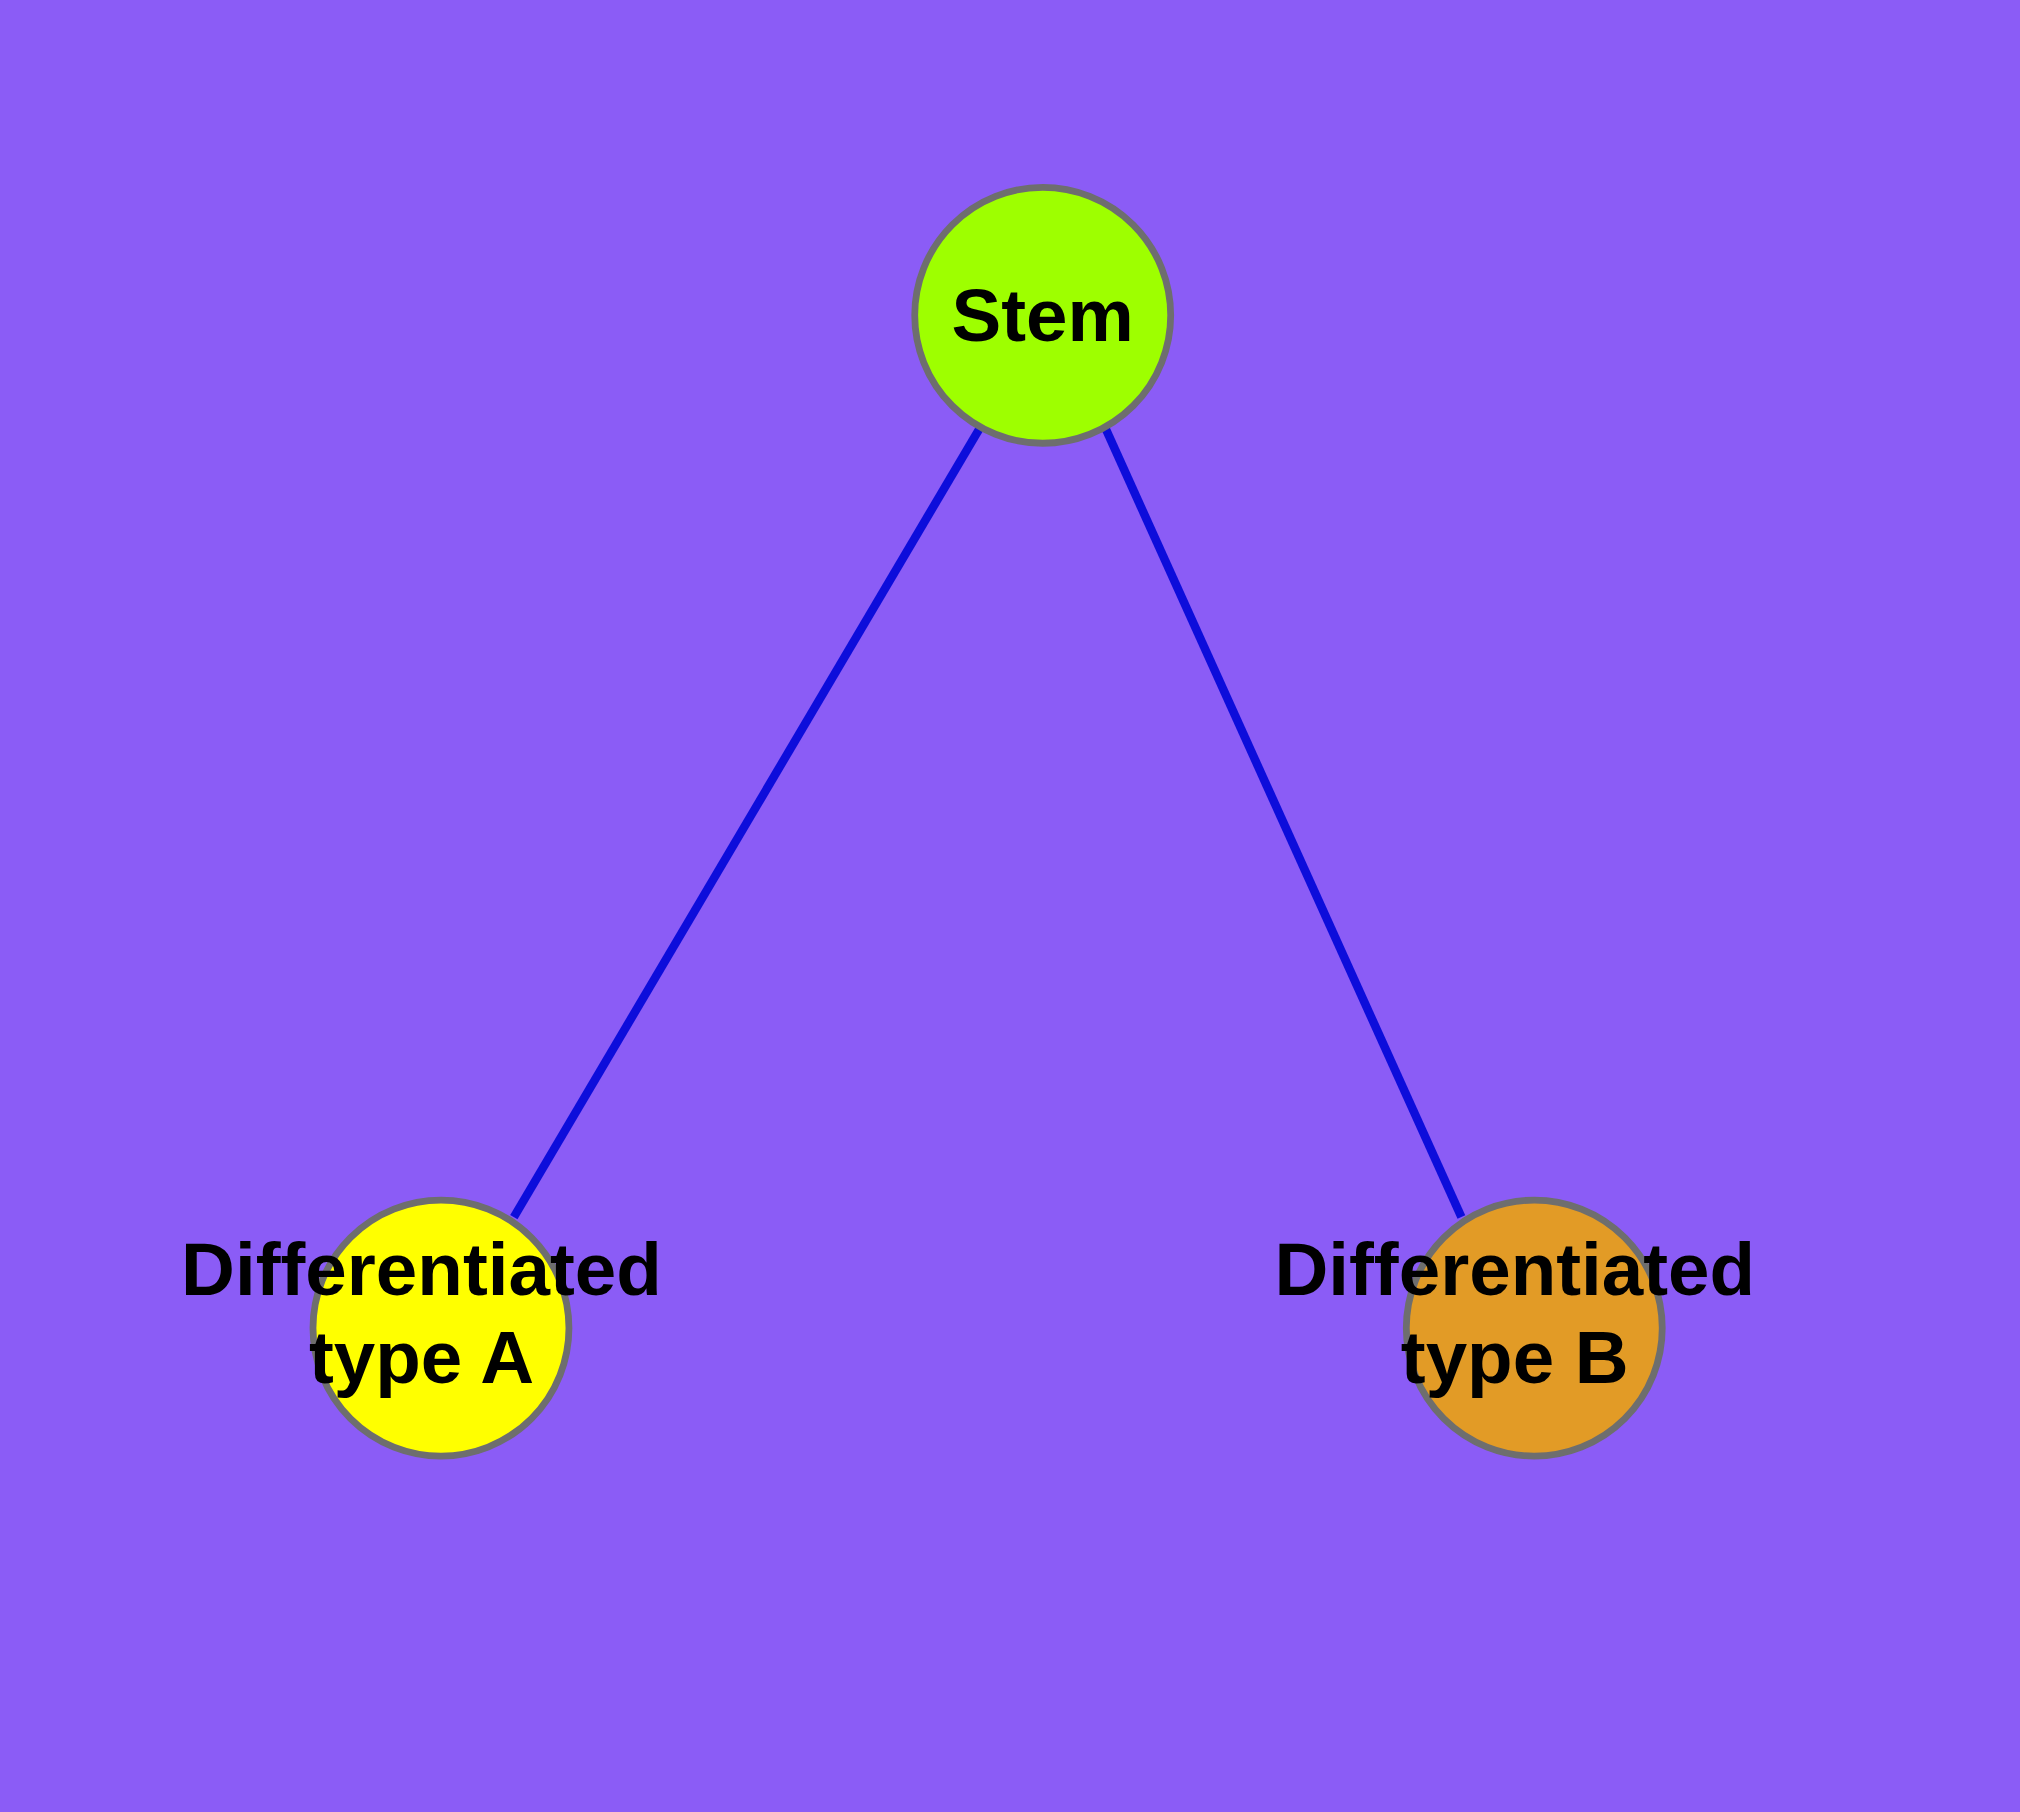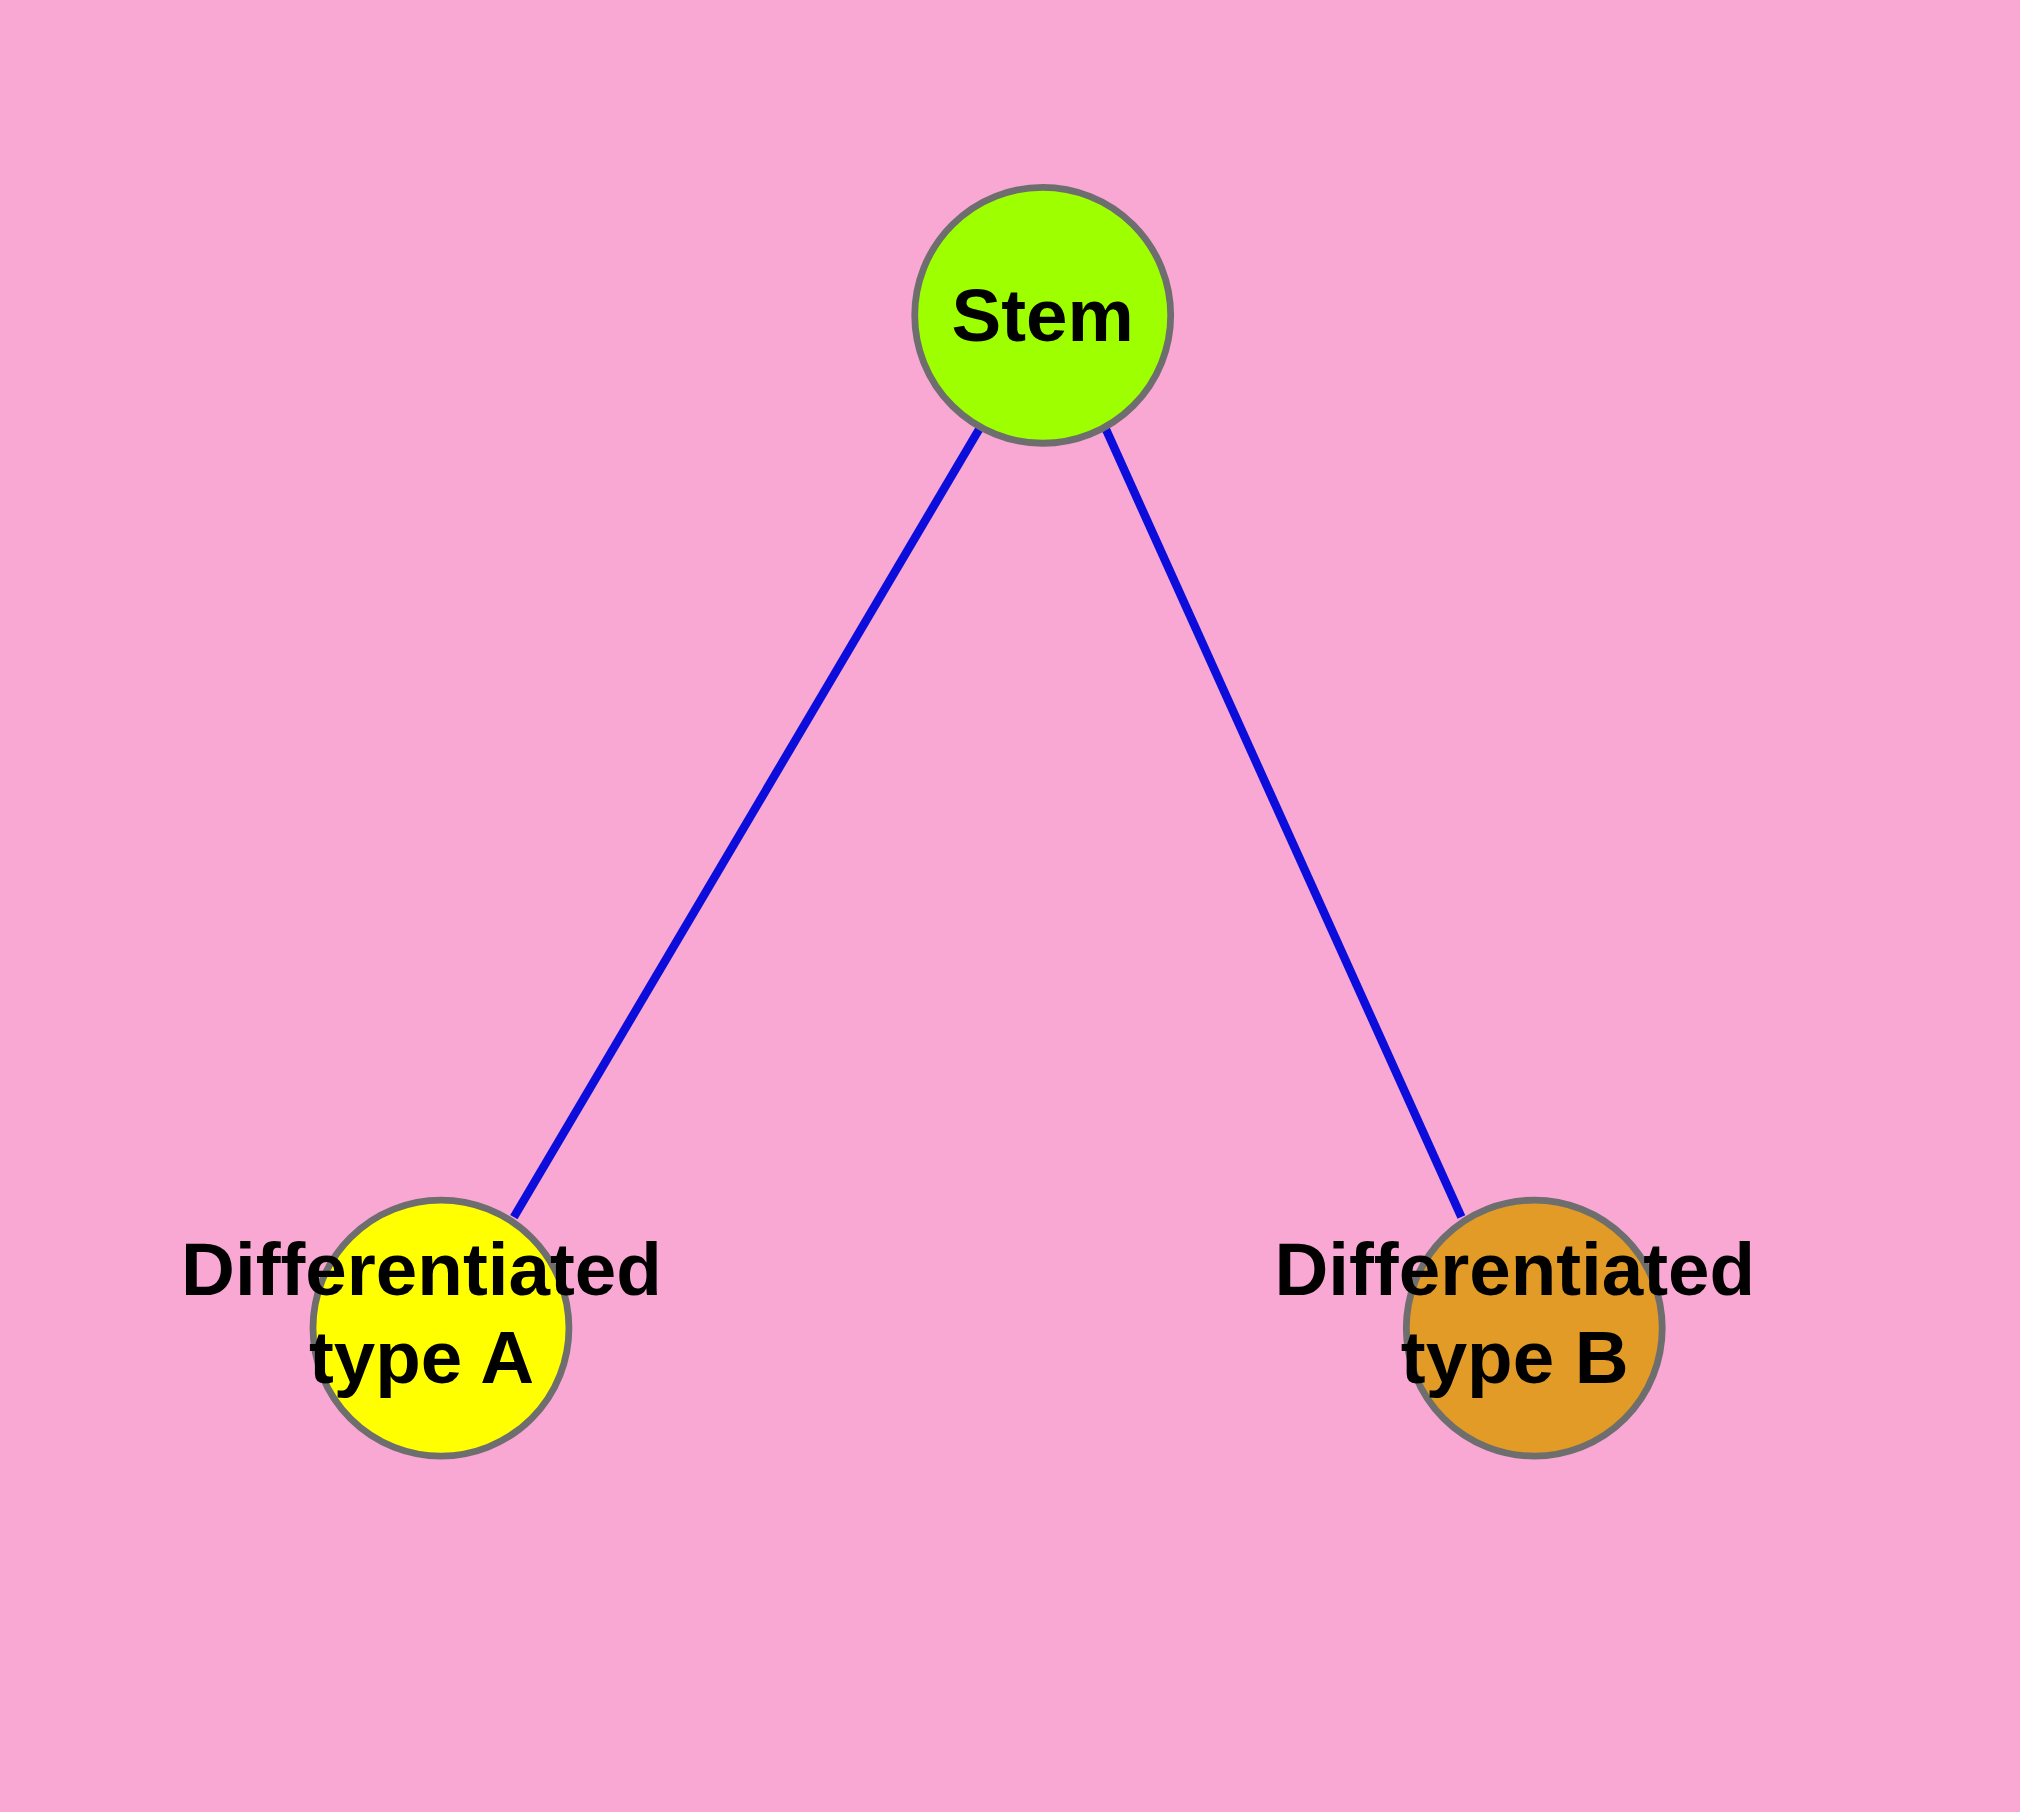--- a/index.html
+++ b/index.html
@@ -4,21 +4,21 @@
 <style>
   html, body {
     margin: 0;
     padding: 0;
     background: #ffffff;
   }
   #canvas {
     position: relative;
     width: 2021px;
     height: 1812px;
-    background: #f9a8d4;
+    background: #8b5cf6;
     overflow: hidden;
     font-family: "Liberation Sans", sans-serif;
   }
   #graph-svg {
     position: absolute;
     left: 0;
     top: 0;
     width: 2021px;
     height: 1812px;
   }

